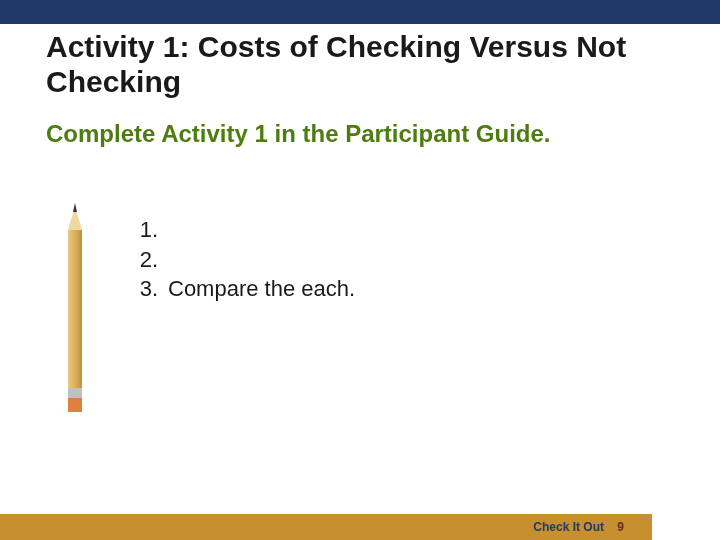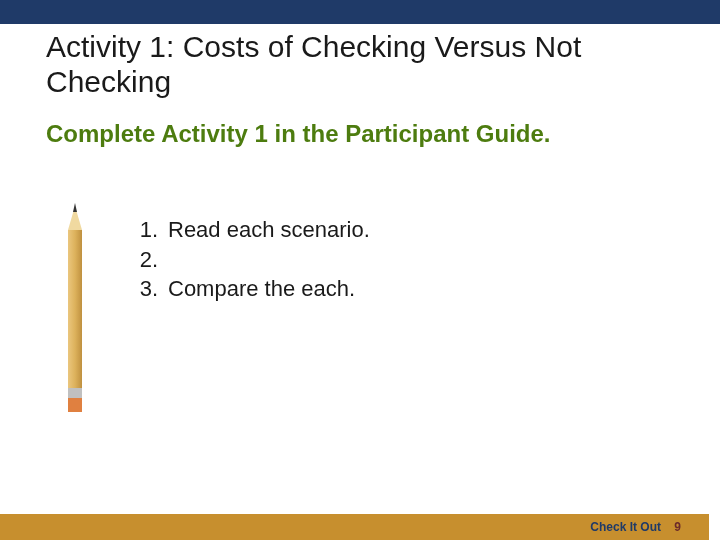--- a/index.html
+++ b/index.html
@@ -25,21 +25,21 @@
     width: 720px;
     height: 24px;
     background: #1f3a68;
   }
   .title {
     position: absolute;
     top: 30px;
     left: 46px;
     right: 40px;
     font-size: 30px;
-    font-weight: normal;
+    font-weight: bold;
     color: #1a1a1a;
     line-height: 1.15;
   }
   .subtitle {
     position: absolute;
     top: 120px;
     left: 46px;
     right: 40px;
     font-size: 24px;
     font-weight: bold;
@@ -136,21 +136,21 @@
     left: 0;
     top: 50px;
     font-size: 7px;
     color: #1f3a68;
     white-space: nowrap;
   }
   .bottom-bar {
     position: absolute;
     bottom: 0;
     left: 0;
-    width: 709px;
+    width: 652px;
     height: 26px;
     background: #c78f2e;
   }
   .footer-text {
     position: absolute;
     right: 28px;
     bottom: 0;
     height: 26px;
     line-height: 26px;
     font-size: 12px;
@@ -185,21 +185,20 @@
     <polygon points="8,30 22,30 15,6" fill="#f0d9a0"></polygon>
     <polygon points="13,12 17,12 15,3" fill="#333"></polygon>
     <rect x="8" y="188" width="14" height="10" fill="#c0c0c0"></rect>
     <rect x="8" y="198" width="14" height="14" fill="#e08040"></rect>
     <ellipse cx="15" cy="110" rx="28" ry="110" fill="radial-gradient(#fff,#fff)" opacity="0"></ellipse>
   </svg>
 
   <div class="steps">
     <div class="row">
       <span class="num">1.</span>
-      <span>Read each scenario.</span>
     </div>
     <div class="row">
       <span class="num">2.</span>
     </div>
     <div class="row">
       <span class="num">3.</span>
       <span>Compare the each.</span>
     </div>
   </div>
 

